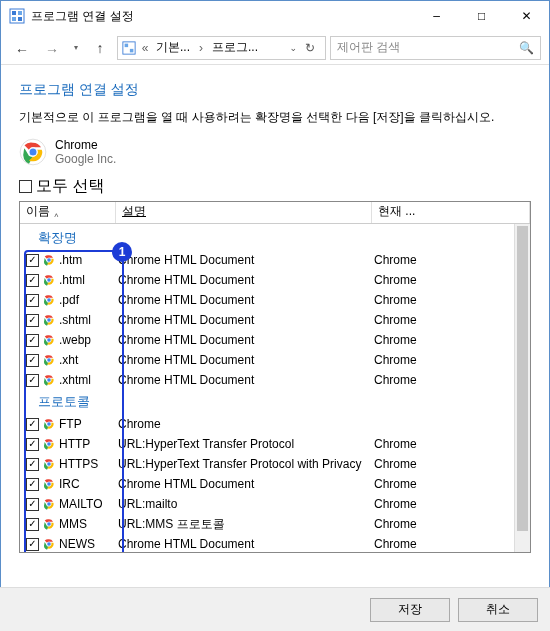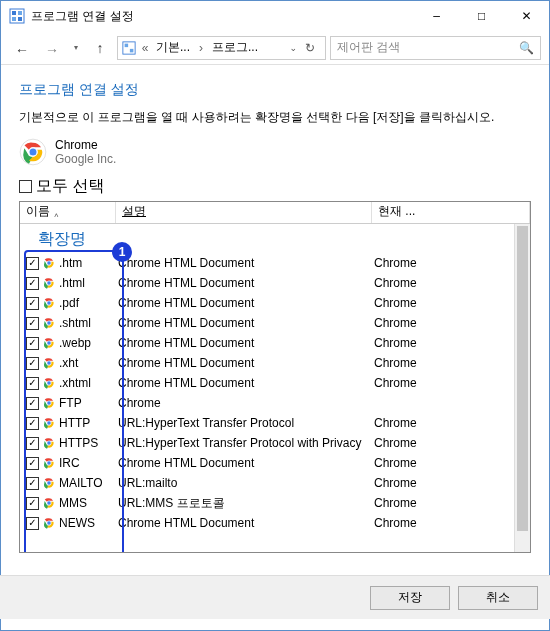--- a/index.html
+++ b/index.html
@@ -177,21 +177,21 @@
   border-radius: 50%;
   background: #1c3cd6;
   color: #fff;
   display: flex; align-items: center; justify-content: center;
   font-size: 12px; font-weight: bold;
   pointer-events: none;
 }
 
 .group-label {
   color: #1a6bbd;
-  font-size: 16px;
+  font-size: 13px;
   padding: 3px 0 3px 16px;
 }
 .lv-row {
   display: flex;
   align-items: center;
   height: 20px;
   font-size: 12px;
 }
 .lv-row .c-name {
   width: 96px;
@@ -205,21 +205,21 @@
 .footer {
   height: 44px;
   border-top: 1px solid #ddd;
   background: #f0f0f0;
   display: flex;
   align-items: center;
   justify-content: flex-end;
   gap: 8px;
   padding: 0 12px;
   position: absolute;
-  bottom: 12px; left: 0; right: 0;
+  bottom: 0; left: 0; right: 0;
 }
 .btn {
   min-width: 80px;
   height: 24px;
   border: 1px solid #aaa;
   background: #e9e9e9;
   display: flex; align-items: center; justify-content: center;
   font-size: 12px;
   padding: 0 12px;
 }
@@ -427,20 +427,21 @@
               <path d="M8 24a16 16 0 0 1 1.4-6.6l7.6 13.1A8 8 0 0 0 24 32l-6.9 12A16 16 0 0 1 8 24z" fill="#34a853"></path>
               <path d="M40 24a16 16 0 0 1-22.9 14.4L24 32a8 8 0 0 0 6.9-12h8A16 16 0 0 1 40 24z" fill="#fbbc05"></path>
               <circle cx="24" cy="24" r="7" fill="#4285f4"></circle>
               <circle cx="24" cy="24" r="7" fill="none" stroke="#fff" stroke-width="1.5"></circle>
             </svg>
             <span>.xhtml</span>
           </div>
           <div class="c-desc">Chrome HTML Document</div>
           <div class="c-cur">Chrome</div>
         </div>
+        <div class="group-label">프로토콜</div>
         <div class="lv-row">
           <div class="c-name">
             <span class="cb">✓</span>
             <svg class="mini-chrome" viewBox="0 0 48 48">
               <circle cx="24" cy="24" r="22" fill="#fff"></circle>
               <path d="M24 8a16 16 0 0 1 13.8 8H24a8 8 0 0 0-7 4.1L9.4 12.3A16 16 0 0 1 24 8z" fill="#ea4335"></path>
               <path d="M8 24a16 16 0 0 1 1.4-6.6l7.6 13.1A8 8 0 0 0 24 32l-6.9 12A16 16 0 0 1 8 24z" fill="#34a853"></path>
               <path d="M40 24a16 16 0 0 1-22.9 14.4L24 32a8 8 0 0 0 6.9-12h8A16 16 0 0 1 40 24z" fill="#fbbc05"></path>
               <circle cx="24" cy="24" r="7" fill="#4285f4"></circle>
               <circle cx="24" cy="24" r="7" fill="none" stroke="#fff" stroke-width="1.5"></circle>

